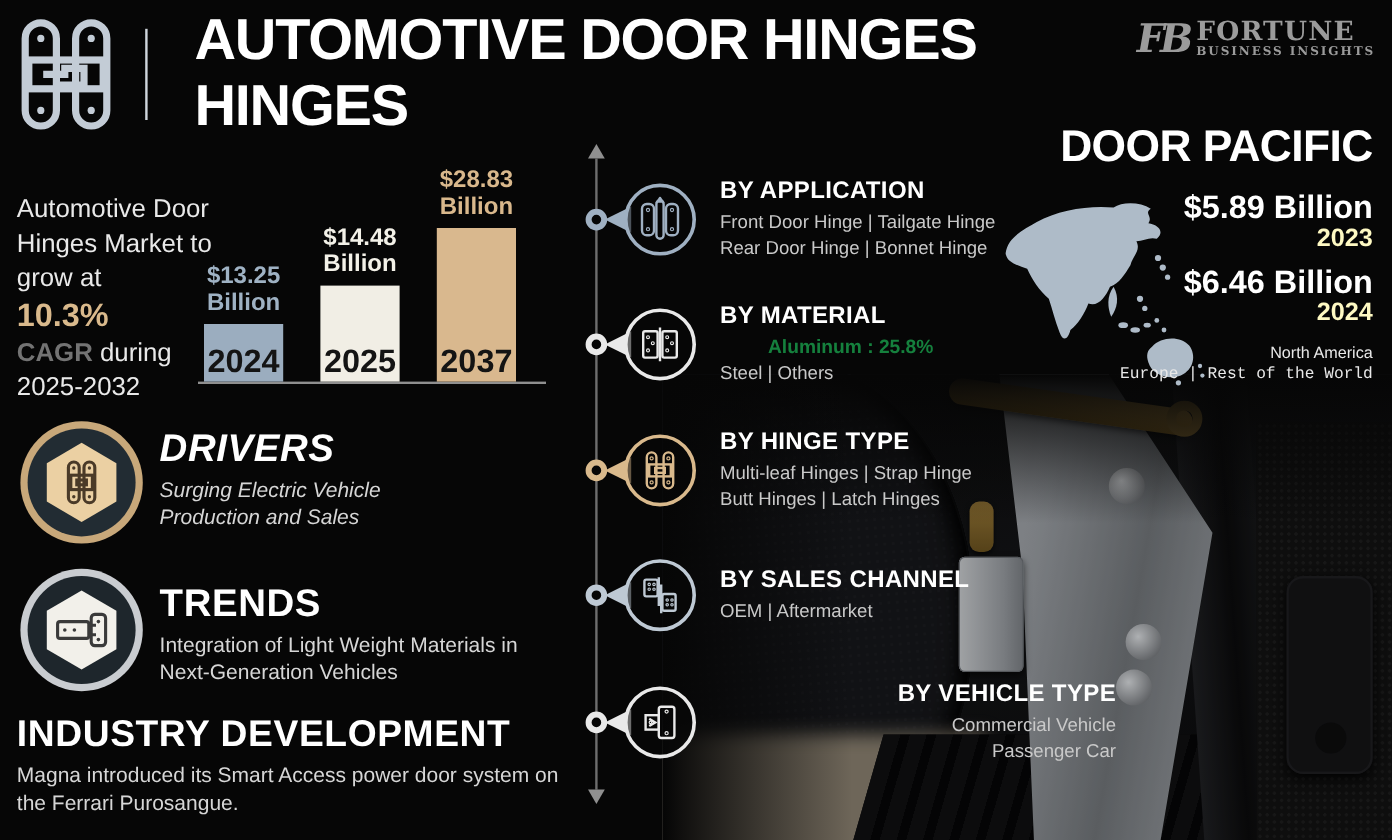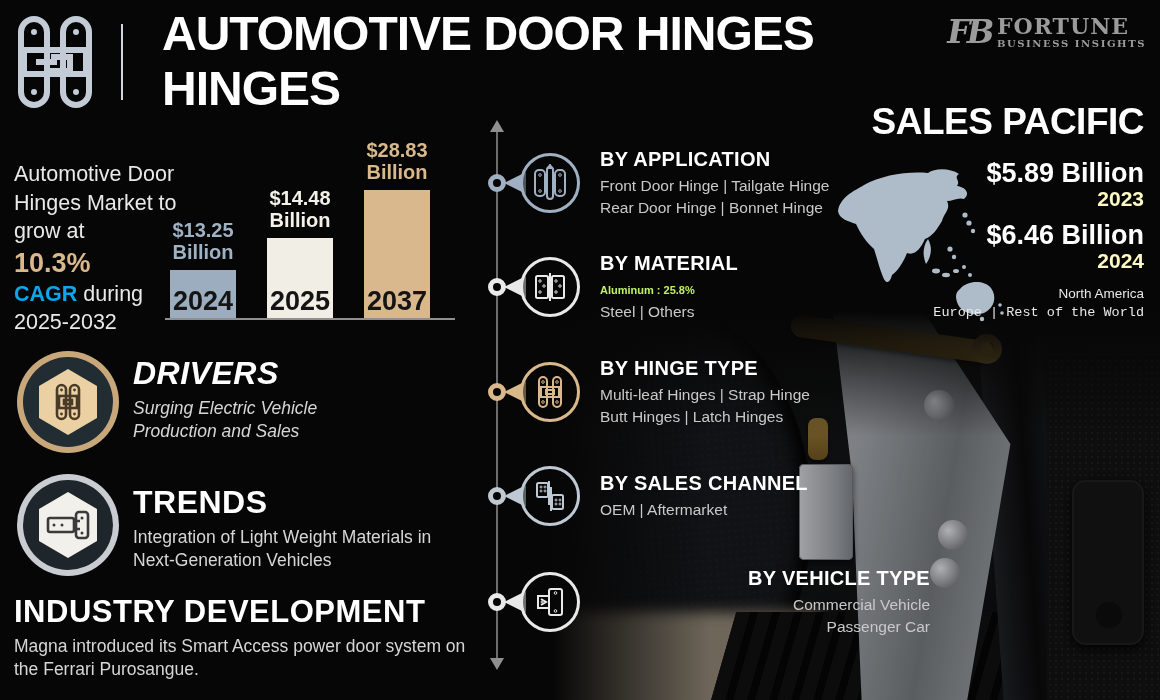--- a/index.html
+++ b/index.html
@@ -17,21 +17,21 @@
                 line-height:55px; letter-spacing:-1px; }
   .brand { right:14px; top:12px; display:flex; align-items:center; gap:7px; color:#9b9b9b; }
   .brand-mark { font-family:"DejaVu Serif", serif; font-weight:bold; font-size:33px;
                 transform:skewX(-10deg); letter-spacing:-4px; }
   .brand-name { font-family:"DejaVu Serif", serif; font-weight:bold; font-size:22px; letter-spacing:1px; line-height:22px; }
   .brand-tag  { font-family:"DejaVu Serif", serif; font-weight:bold; font-size:10px; letter-spacing:1.6px; margin-top:1px; }
 
   
   .intro { left:14px; top:160px; width:185px; font-size:21.5px; line-height:28.5px; color:#e9e9e9; }
   .intro .cagr-value { display:block; font-size:27px; font-weight:bold; color:#d9b98c; line-height:30px; padding:2px 0; }
-  .intro .cagr-label { font-weight:bold; color:#0ea5e9;margin-top:48px; }
+  .intro .cagr-label { font-weight:bold; color:#737373;margin-top:48px; }
 
   
   .chart { left:165px; top:140px; width:290px; height:180px; display:flex;
            align-items:flex-end; gap:31px; border-bottom:2px solid #8f8f8f; padding:0 5px; }
   .bar-group { display:flex; flex-direction:column; align-items:center; justify-content:flex-end; width:66px; }
   .bar-label { font-size:20px; font-weight:bold; text-align:center; line-height:22px; margin-bottom:7px; }
   .bar { width:66px; display:flex; align-items:flex-end; justify-content:center; }
   .bar-year { font-size:27px; font-weight:bold; color:#141414; line-height:33px; }
 
   
@@ -59,21 +59,21 @@
                  border-top:11px solid transparent; border-bottom:11px solid transparent;
                  border-right:22px solid var(--seg); }
   .seg-circle { position:absolute; left:40px; top:28px; width:60px; height:60px; border-radius:50%;
                 border:3px solid var(--seg); background:rgba(8,8,8,.55);
                 display:flex; align-items:center; justify-content:center; }
   .seg-circle svg * { stroke:var(--seg); }
   .seg-body { position:absolute; left:120px; top:0; width:330px; height:116px;
               display:flex; flex-direction:column; justify-content:center; }
   .seg-title { font-size:20px; font-weight:bold; color:#fff; letter-spacing:0.3px; margin-bottom:4px; }
   .seg-line  { font-size:15.5px; color:#c9c9c9; line-height:22px; }
-  .seg-line.strong { font-size:11px; font-weight:bold; color:#bef264; }
+  .seg-line.strong { font-size:16px; font-weight:bold; color:#15803d;margin-left:40px; }
 
   
   .region-title { right:16px; top:101px; font-size:37px; font-weight:bold; color:#fff; letter-spacing:-0.5px; }
   .stat-value { right:16px; font-size:27px; font-weight:bold; color:#fff; }
   .stat-year  { right:16px; font-size:21px; font-weight:bold; color:#fef9c3; }
   .others     { right:16px; font-size:13.5px; color:#e8e8e8; }
   .map { left:832px; top:165px; }
 
   
   .photo { left:552px; top:312px; width:608px; height:388px; z-index:0; overflow:hidden; }
@@ -382,21 +382,21 @@
           </g>
     </svg>
       </div>
     <div class="seg-body">
       <div class="seg-title">BY VEHICLE TYPE</div>
       <div class="seg-line">Commercial Vehicle</div>
       <div class="seg-line">Passenger Car</div>
     </div>
   </div>
 
-  <div class="abs region-title">SALES PACIFIC</div>
+  <div class="abs region-title">DOOR PACIFIC</div>
   <svg class="abs map" width="175" height="160" viewBox="0 0 175 160">
     <g fill="#AEBBC8">
       <path d="M6,46 C8,32 22,26 32,20 C50,10 76,6 96,8 C103,3 118,3 127,9 C121,13 129,15 125,21 C133,22 139,28 132,34 C126,32 121,36 115,36 C119,44 112,48 110,56 C105,64 101,71 93,74 C89,83 83,91 75,88 C72,96 66,106 60,110 C58,118 54,120 51,112 C47,102 45,93 42,84 C34,77 28,68 24,59 C16,56 7,54 6,46 Z"></path>
       <path d="M96,74 C101,83 99,92 94,99 C91,92 90,82 96,74 Z"></path>
       <circle cx="133" cy="50" r="2.6"></circle>
         <circle cx="137" cy="58" r="2.6"></circle>
         <circle cx="141" cy="66" r="2.2"></circle>
       <circle cx="118" cy="84" r="2.6"></circle>
         <circle cx="122" cy="92" r="2.2"></circle>
       <ellipse cx="104" cy="106" rx="4" ry="2.4"></ellipse>

